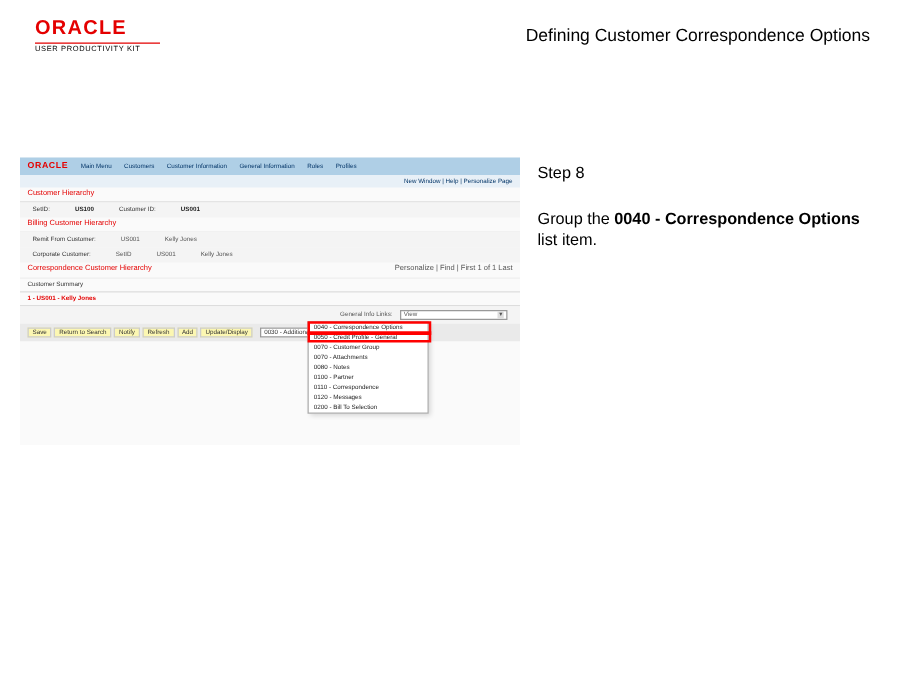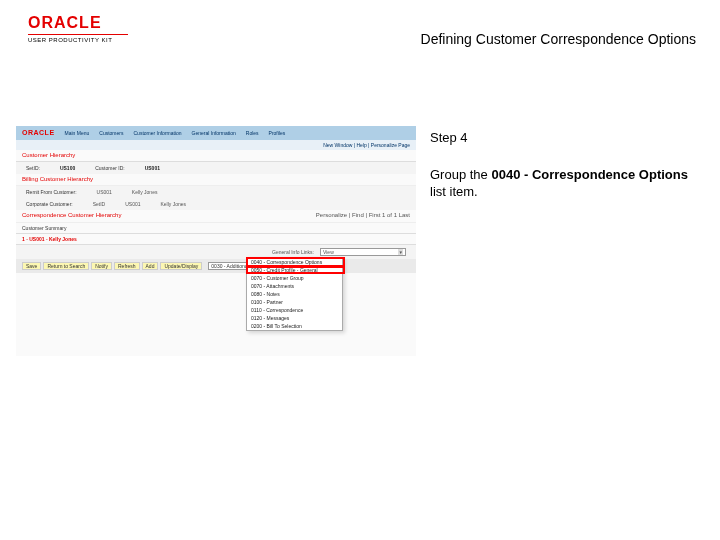--- a/index.html
+++ b/index.html
@@ -36,21 +36,21 @@
   }
   .upk-sub {
     font-size: 6px;
     letter-spacing: 0.5px;
     color: #000;
     margin-top: 2px;
   }
   .page-title {
     position: absolute;
     right: 24px;
-    top: 31px;
+    top: 20px;
     font-size: 14px;
     color: #000;
   }
   .screenshot {
     position: absolute;
     left: 16px;
     top: 126px;
     width: 400px;
     height: 230px;
     background: #fafafa;
@@ -259,17 +259,17 @@
     <div class="opt">0110 - Correspondence</div>
     <div class="opt">0120 - Messages</div>
     <div class="opt">0200 - Bill To Selection</div>
   </div>
 
   <div class="red-box" style="left:230px;top:131px;width:95px;height:7px;"></div>
   <div class="red-box" style="left:230px;top:139px;width:95px;height:5px;"></div>
 </div>
 
 <div class="step-panel">
-  <div class="step-label">Step 4</div>
+  <div class="step-label">Step 8</div>
   <div class="step-body">
     <span>Group the </span><b>0040 - Correspondence Options</b><span> list item.</span>
   </div>
 </div>
 
 </body></html>

